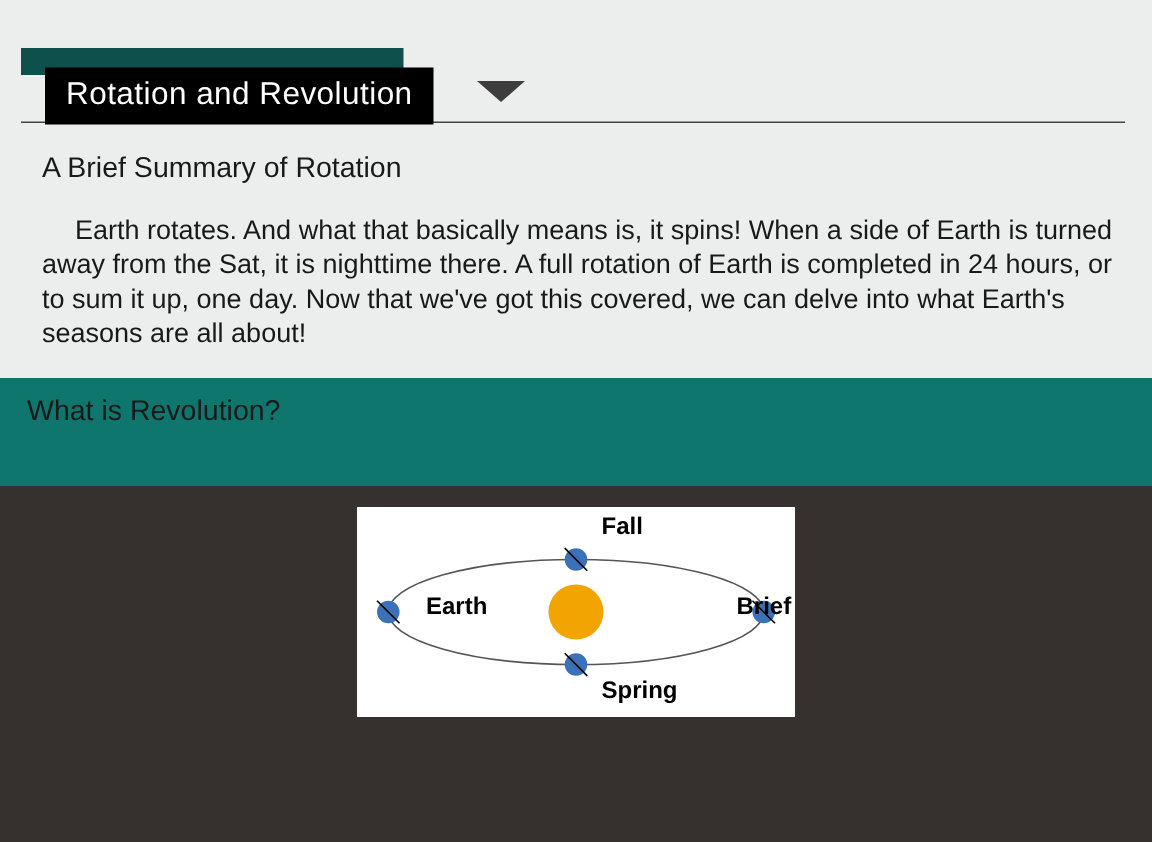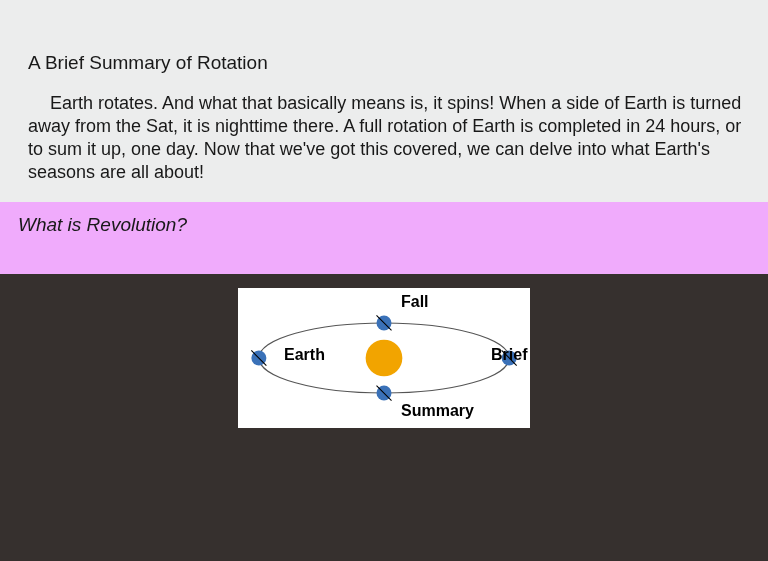--- a/index.html
+++ b/index.html
@@ -55,24 +55,23 @@
       font-size: 19px;
       font-weight: 400;
       margin-bottom: 18px;
     }
     .sec-body {
       font-size: 18px;
       line-height: 1.28;
       text-indent: 22px;
     }
     .section2 {
-      background: #f0abfc;
+      background: #0f766e;
       padding: 12px 22px 18px 18px;
       color: #191919;
-      font-style: italic;
     }
     .section2 .sec-title { margin-bottom: 20px; }
     .bottom-bar {
       background: #36302e;
       display: flex;
       justify-content: center;
       padding-top: 14px;
       flex: 1;
     }
     .orbit-box {
@@ -97,20 +96,25 @@
     .lbl.summer  { top: 58px; left: 253px; }
     .lbl.spring  { top: 114px;left: 163px; }
     .wrap { display: flex; flex-direction: column; height: 100%; }
   </style>
 </head>
 <body>
 
 <div class="wrap">
   <div class="top-spacer"></div>
 
+  <div class="header-row">
+    <div class="teal-strip"></div>
+    <div class="title-box">Rotation and Revolution</div>
+    <div class="chevron"></div>
+  </div>
 
   <div class="section1">
     <div class="sec-title">A Brief Summary of Rotation</div>
     <div class="sec-body">Earth rotates. And what that basically means is, it spins! When a side of Earth is turned away from the Sat, it is nighttime there. A full rotation of Earth is completed in 24 hours, or to sum it up, one day. Now that we've got this covered, we can delve into what Earth's seasons are all about!</div>
   </div>
 
   <div class="section2">
     <div class="sec-title">What is Revolution?</div>
   </div>
 
@@ -133,16 +137,16 @@
           <line x1="316" y1="61" x2="334" y2="79" stroke="#000" stroke-width="1.3"></line>
         </g>
         <g>
           <circle cx="175" cy="112" r="9" fill="#3a71b8"></circle>
           <line x1="166" y1="103" x2="184" y2="121" stroke="#000" stroke-width="1.3"></line>
         </g>
       </svg>
       <div class="lbl fall">Fall</div>
       <div class="lbl winter">Earth</div>
       <div class="lbl summer">Brief</div>
-      <div class="lbl spring">Summary</div>
+      <div class="lbl spring">Spring</div>
     </div>
   </div>
 </div>
 
 </body></html>

